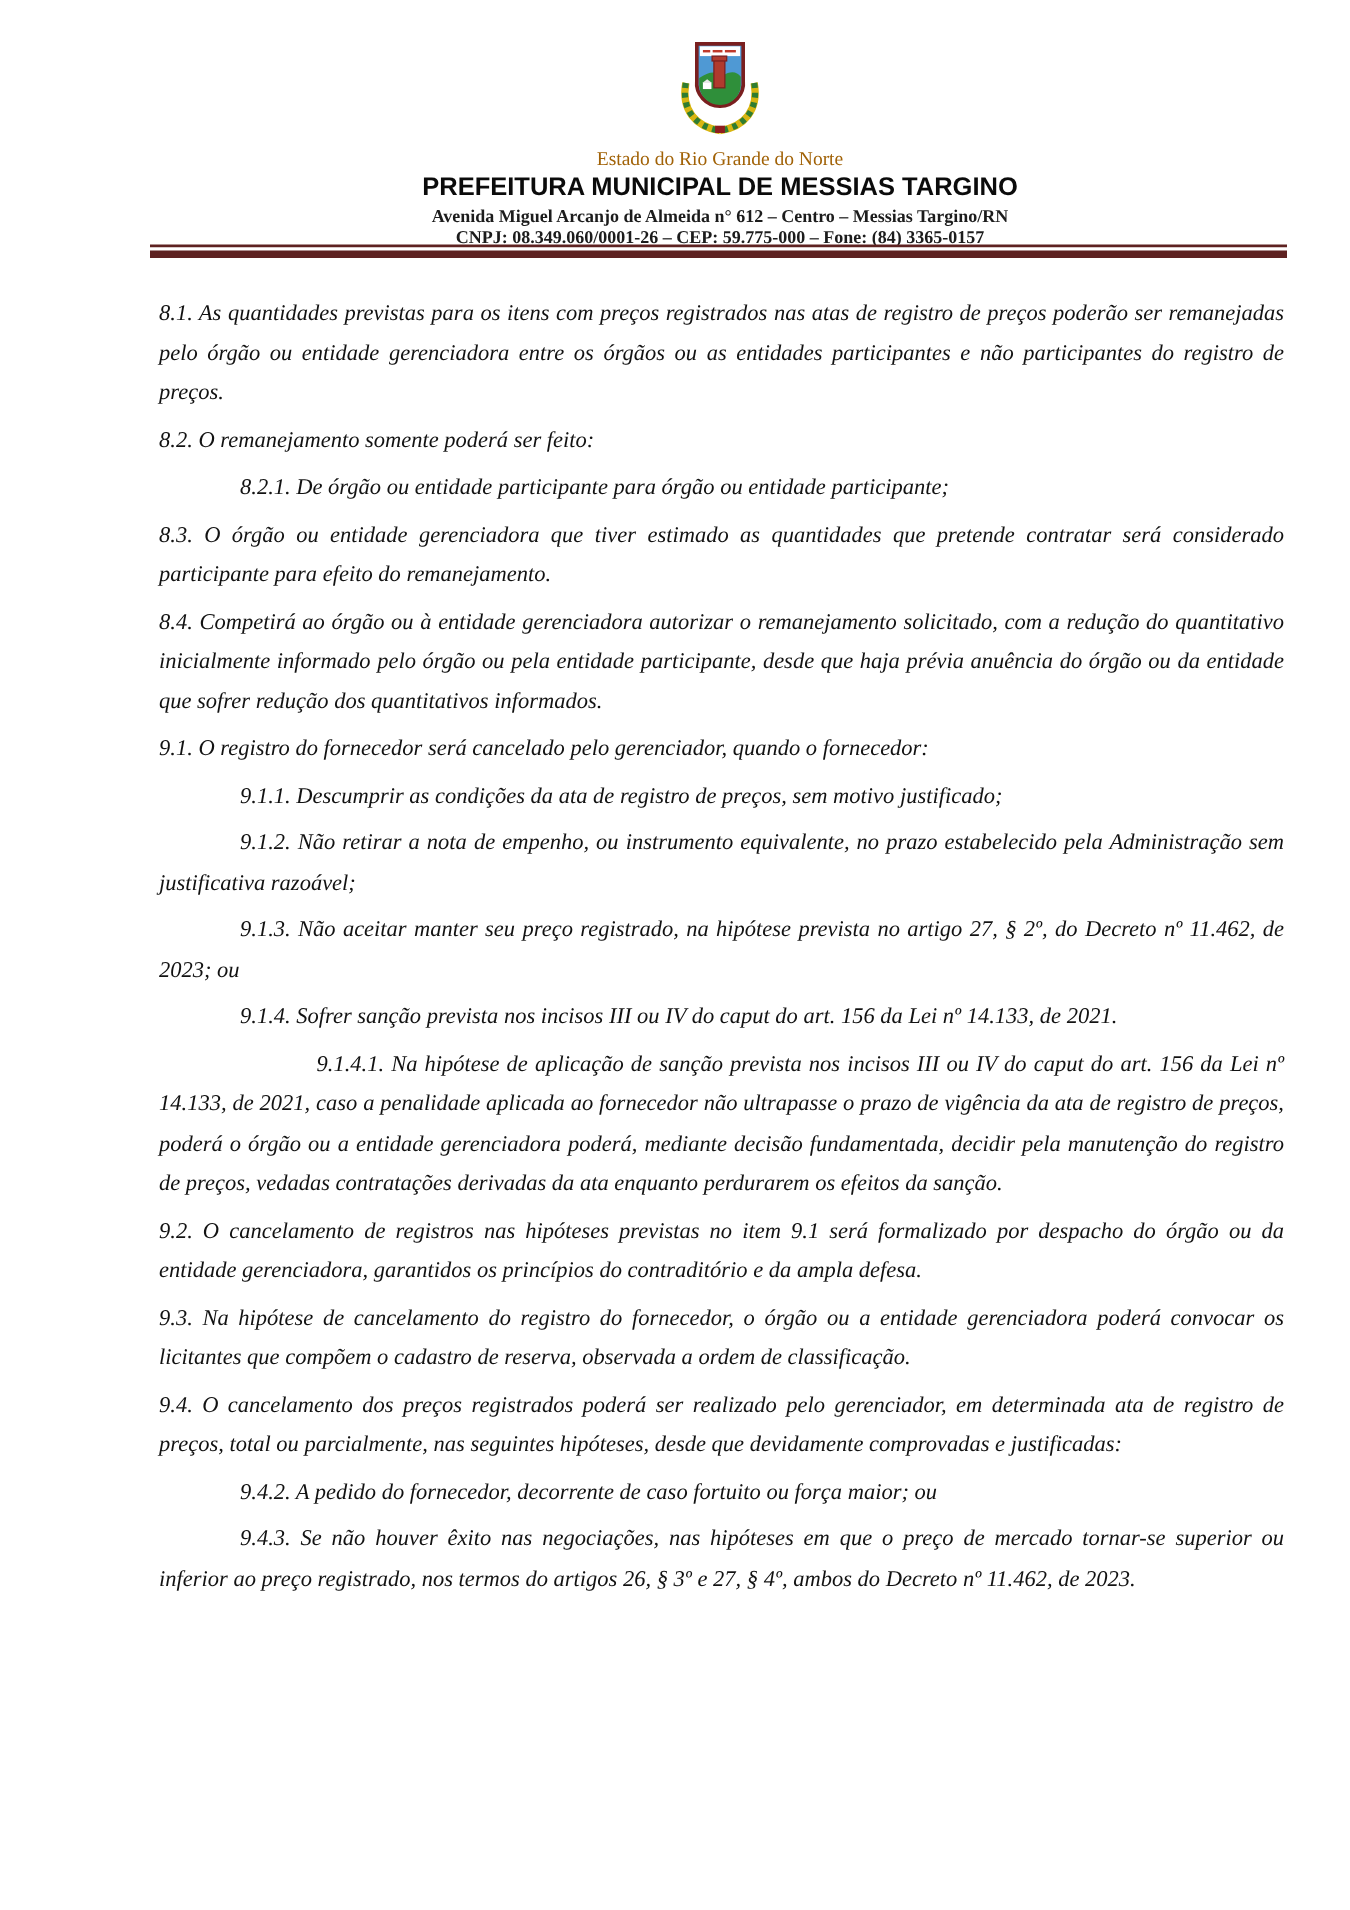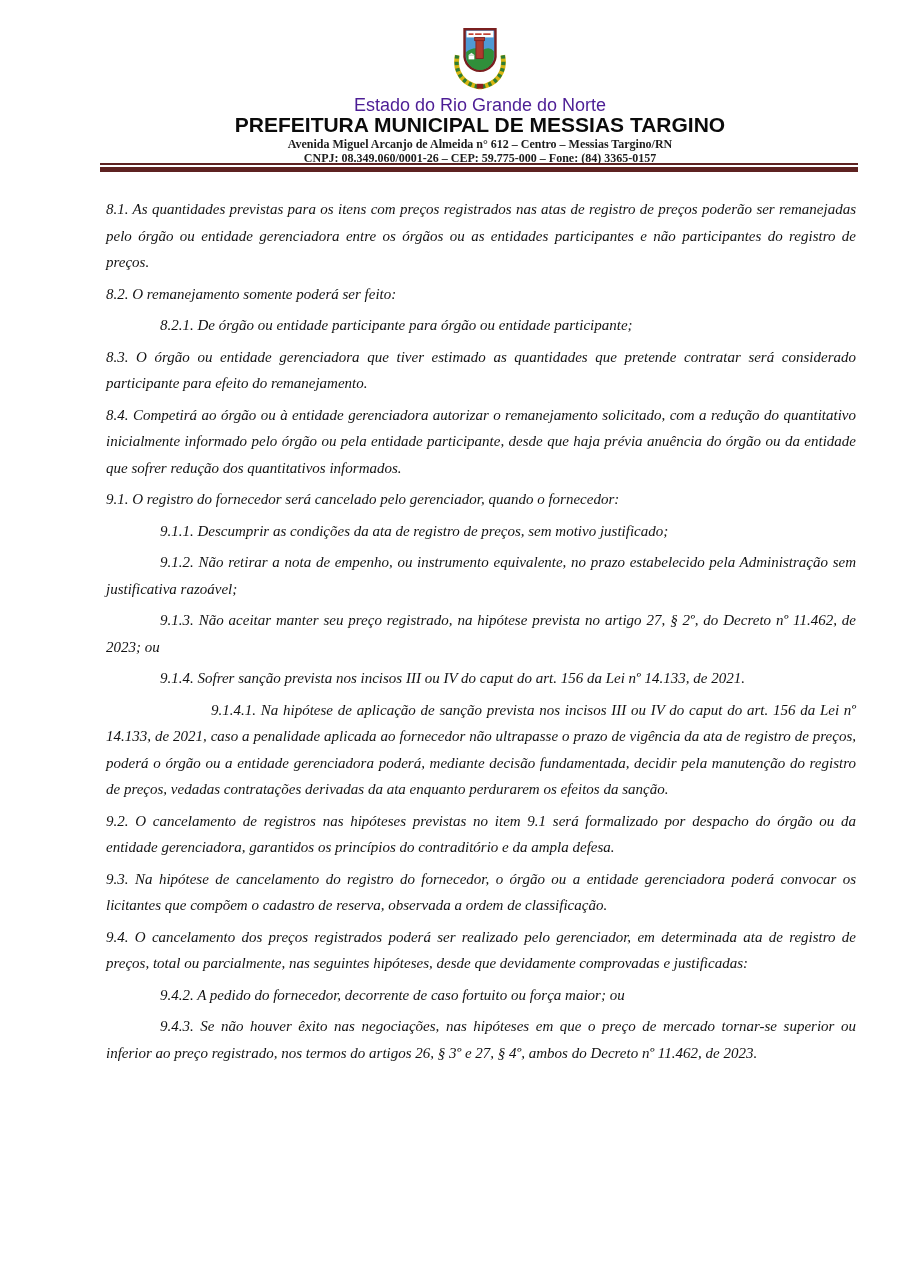--- a/index.html
+++ b/index.html
@@ -11,26 +11,26 @@
     color:#111;
     overflow:hidden;
   }
   
   .header{
     position:absolute;top:26px;left:100px;width:760px;
     text-align:center;
   }
   .logo{display:block;margin:0 auto 2px auto;}
   .state-line{
-    font-family:Liberation Sans, sans-serif;
-    font-size:18px;line-height:15px;color:#4c1d95;
+    font-family:Liberation Serif, serif;
+    font-size:13px;line-height:15px;color:#a16207;
   }
   .muni-title{
     font-family:"Liberation Sans","DejaVu Sans",sans-serif;
-    font-size:21px;line-height:24px;font-weight:bold;color:#0b0b0b;
+    font-size:17px;line-height:24px;font-weight:bold;color:#0b0b0b;
     letter-spacing:0px;
   }
   .addr-line,.cnpj-line{
     font-family:"Liberation Serif","DejaVu Serif",serif;
     font-weight:bold;
     font-size:12px;line-height:14px;color:#1c1c1c;
   }
   .rule{
     position:absolute;top:163px;left:100px;width:758px;height:9px;
   }

